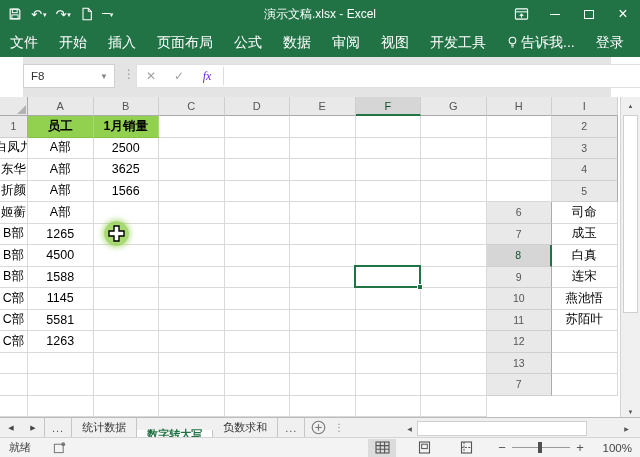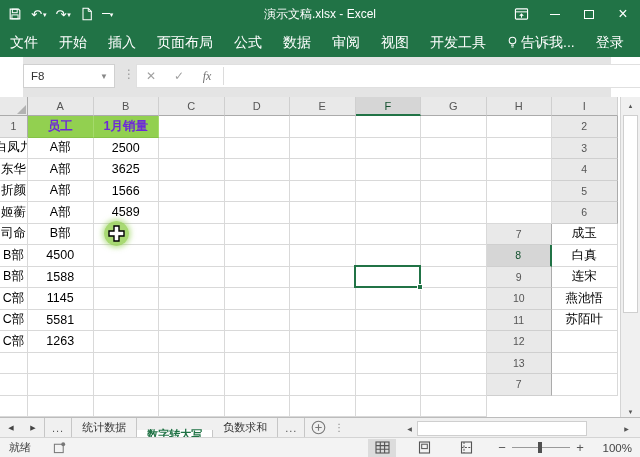--- a/index.html
+++ b/index.html
@@ -28,36 +28,36 @@
   .rtab.boxed { border:1px solid #fff; border-radius:2px; padding:2px 8px; height:20px; }
   .ticon { display:flex; align-items:center; }
 
   
   .formula-bar { position:absolute; top:57px; left:11px; width:588px; height:40px; background:#e4e4e4;margin-left:12px; }
   .name-box { position:absolute; left:0; top:7px; width:92px; height:24px; background:#fff; border:1px solid #d0d0d0; display:flex; align-items:center; font-size:11.5px; color:#333; padding-left:7px; }
   .name-box .nb-arrow { margin-left:auto; margin-right:6px; font-size:8px; color:#888; }
   .fb-handle { position:absolute; left:100px; top:10px; color:#9a9a9a; font-size:12px; letter-spacing:0; }
   .fb-strip { position:absolute; left:113px; top:7px; width:519px; height:24px; background:#fff; border:1px solid #e0e0e0; display:flex; align-items:center; }
   .fb-btn { width:28px; text-align:center; color:#a0a0a0; font-size:12px; }
-  .fb-btn.fx { color:#737373; font-style:italic; font-family:"Liberation Serif","DejaVu Serif",serif; font-size:12px; }
+  .fb-btn.fx { color:#6d28d9; font-style:italic; font-family:"Liberation Serif","DejaVu Serif",serif; font-size:12px; }
   .fb-sep { width:1px; height:18px; background:#dcdcdc; margin:0 2px; }
   .fb-input { flex:1; height:100%; font-size:12px; color:#000; display:flex; align-items:center; padding-left:6px; }
   .fb-expand { width:20px; text-align:center; color:#888; font-size:8px; }
 
   
   .grid-wrap { position:absolute; top:97px; left:0; width:620px; height:320px; overflow:hidden; background:#fff; }
   .grid { display:grid; grid-template-columns:28px repeat(9,65.5px); grid-template-rows:19px repeat(14,21.5px); }
   .corner { background:#e9e9e9; border-right:1px solid #ababab; border-bottom:1px solid #ababab; position:relative; }
   .corner .tri { position:absolute; right:1px; bottom:1px; width:0; height:0; border-left:9px solid transparent; border-bottom:9px solid #b2b2b2; }
   .colh { background:#e9e9e9; border-right:1px solid #cfcfcf; border-bottom:1px solid #ababab; font-size:11px; color:#555; display:flex; align-items:center; justify-content:center; }
   .colh.sel { background:#d6d6d6; border-bottom:2px solid #217346; color:#14512f; }
   .rowh { background:#e9e9e9; border-right:1px solid #ababab; border-bottom:1px solid #cfcfcf; font-size:10.5px; color:#555; display:flex; align-items:center; justify-content:center; }
   .rowh.sel { background:#d6d6d6; border-right:2px solid #217346; color:#14512f; }
   .cell { background:#fff; border-right:1px solid #d9d9d9; border-bottom:1px solid #d9d9d9; font-size:12.5px; color:#000; display:flex; align-items:center; justify-content:center; overflow:hidden; white-space:nowrap; }
-  .cell.green { background:#92d050; color:#6d28d9; font-weight:bold; border-right:1px solid #a5da6c; border-bottom:1px solid #85c247; }
+  .cell.green { background:#92d050; color:#000000; font-weight:bold; border-right:1px solid #a5da6c; border-bottom:1px solid #85c247; }
 
   .selection { position:absolute; left:354px; top:168px; width:67px; height:23px; border:2px solid #217346; background:transparent; }
   .fill-handle { position:absolute; right:-4px; bottom:-4px; width:6px; height:6px; background:#217346; border:1px solid #fff; }
   .cursor-fx { position:absolute; left:102px; top:122px; width:29px; height:29px; pointer-events:none; }
   .cursor-glow { position:absolute; left:2px; top:2px; width:25px; height:25px; border-radius:50%; background:rgba(146,208,80,.8); box-shadow:0 0 5px 2px rgba(146,208,80,.55); }
 
   
   .vscroll { position:absolute; left:620px; top:97px; width:20px; height:323px; background:#f0f0f0; border-left:1px solid #d4d4d4; }
   .vs-arrow { position:absolute; left:0; width:19px; height:15px; display:flex; align-items:center; justify-content:center; font-size:6px; color:#555; }
   .vs-up { top:1px; } .vs-down { bottom:1px; }
@@ -260,30 +260,30 @@
         <div class="cell">1566</div>
         <div class="cell"></div>
         <div class="cell"></div>
         <div class="cell"></div>
         <div class="cell"></div>
         <div class="cell"></div>
         <div class="cell"></div>
         <div class="rowh">5</div>
         <div class="cell">姬蘅</div>
         <div class="cell">A部</div>
-        <div class="cell">4589</div>
         <div class="cell"></div>
         <div class="cell"></div>
         <div class="cell"></div>
         <div class="cell"></div>
         <div class="cell"></div>
         <div class="cell"></div>
         <div class="rowh">6</div>
         <div class="cell">司命</div>
         <div class="cell">B部</div>
+        <div class="cell">1265</div>
         <div class="cell"></div>
         <div class="cell"></div>
         <div class="cell"></div>
         <div class="cell"></div>
         <div class="cell"></div>
         <div class="cell"></div>
         <div class="rowh">7</div>
         <div class="cell">成玉</div>
         <div class="cell">B部</div>
         <div class="cell">4500</div>

